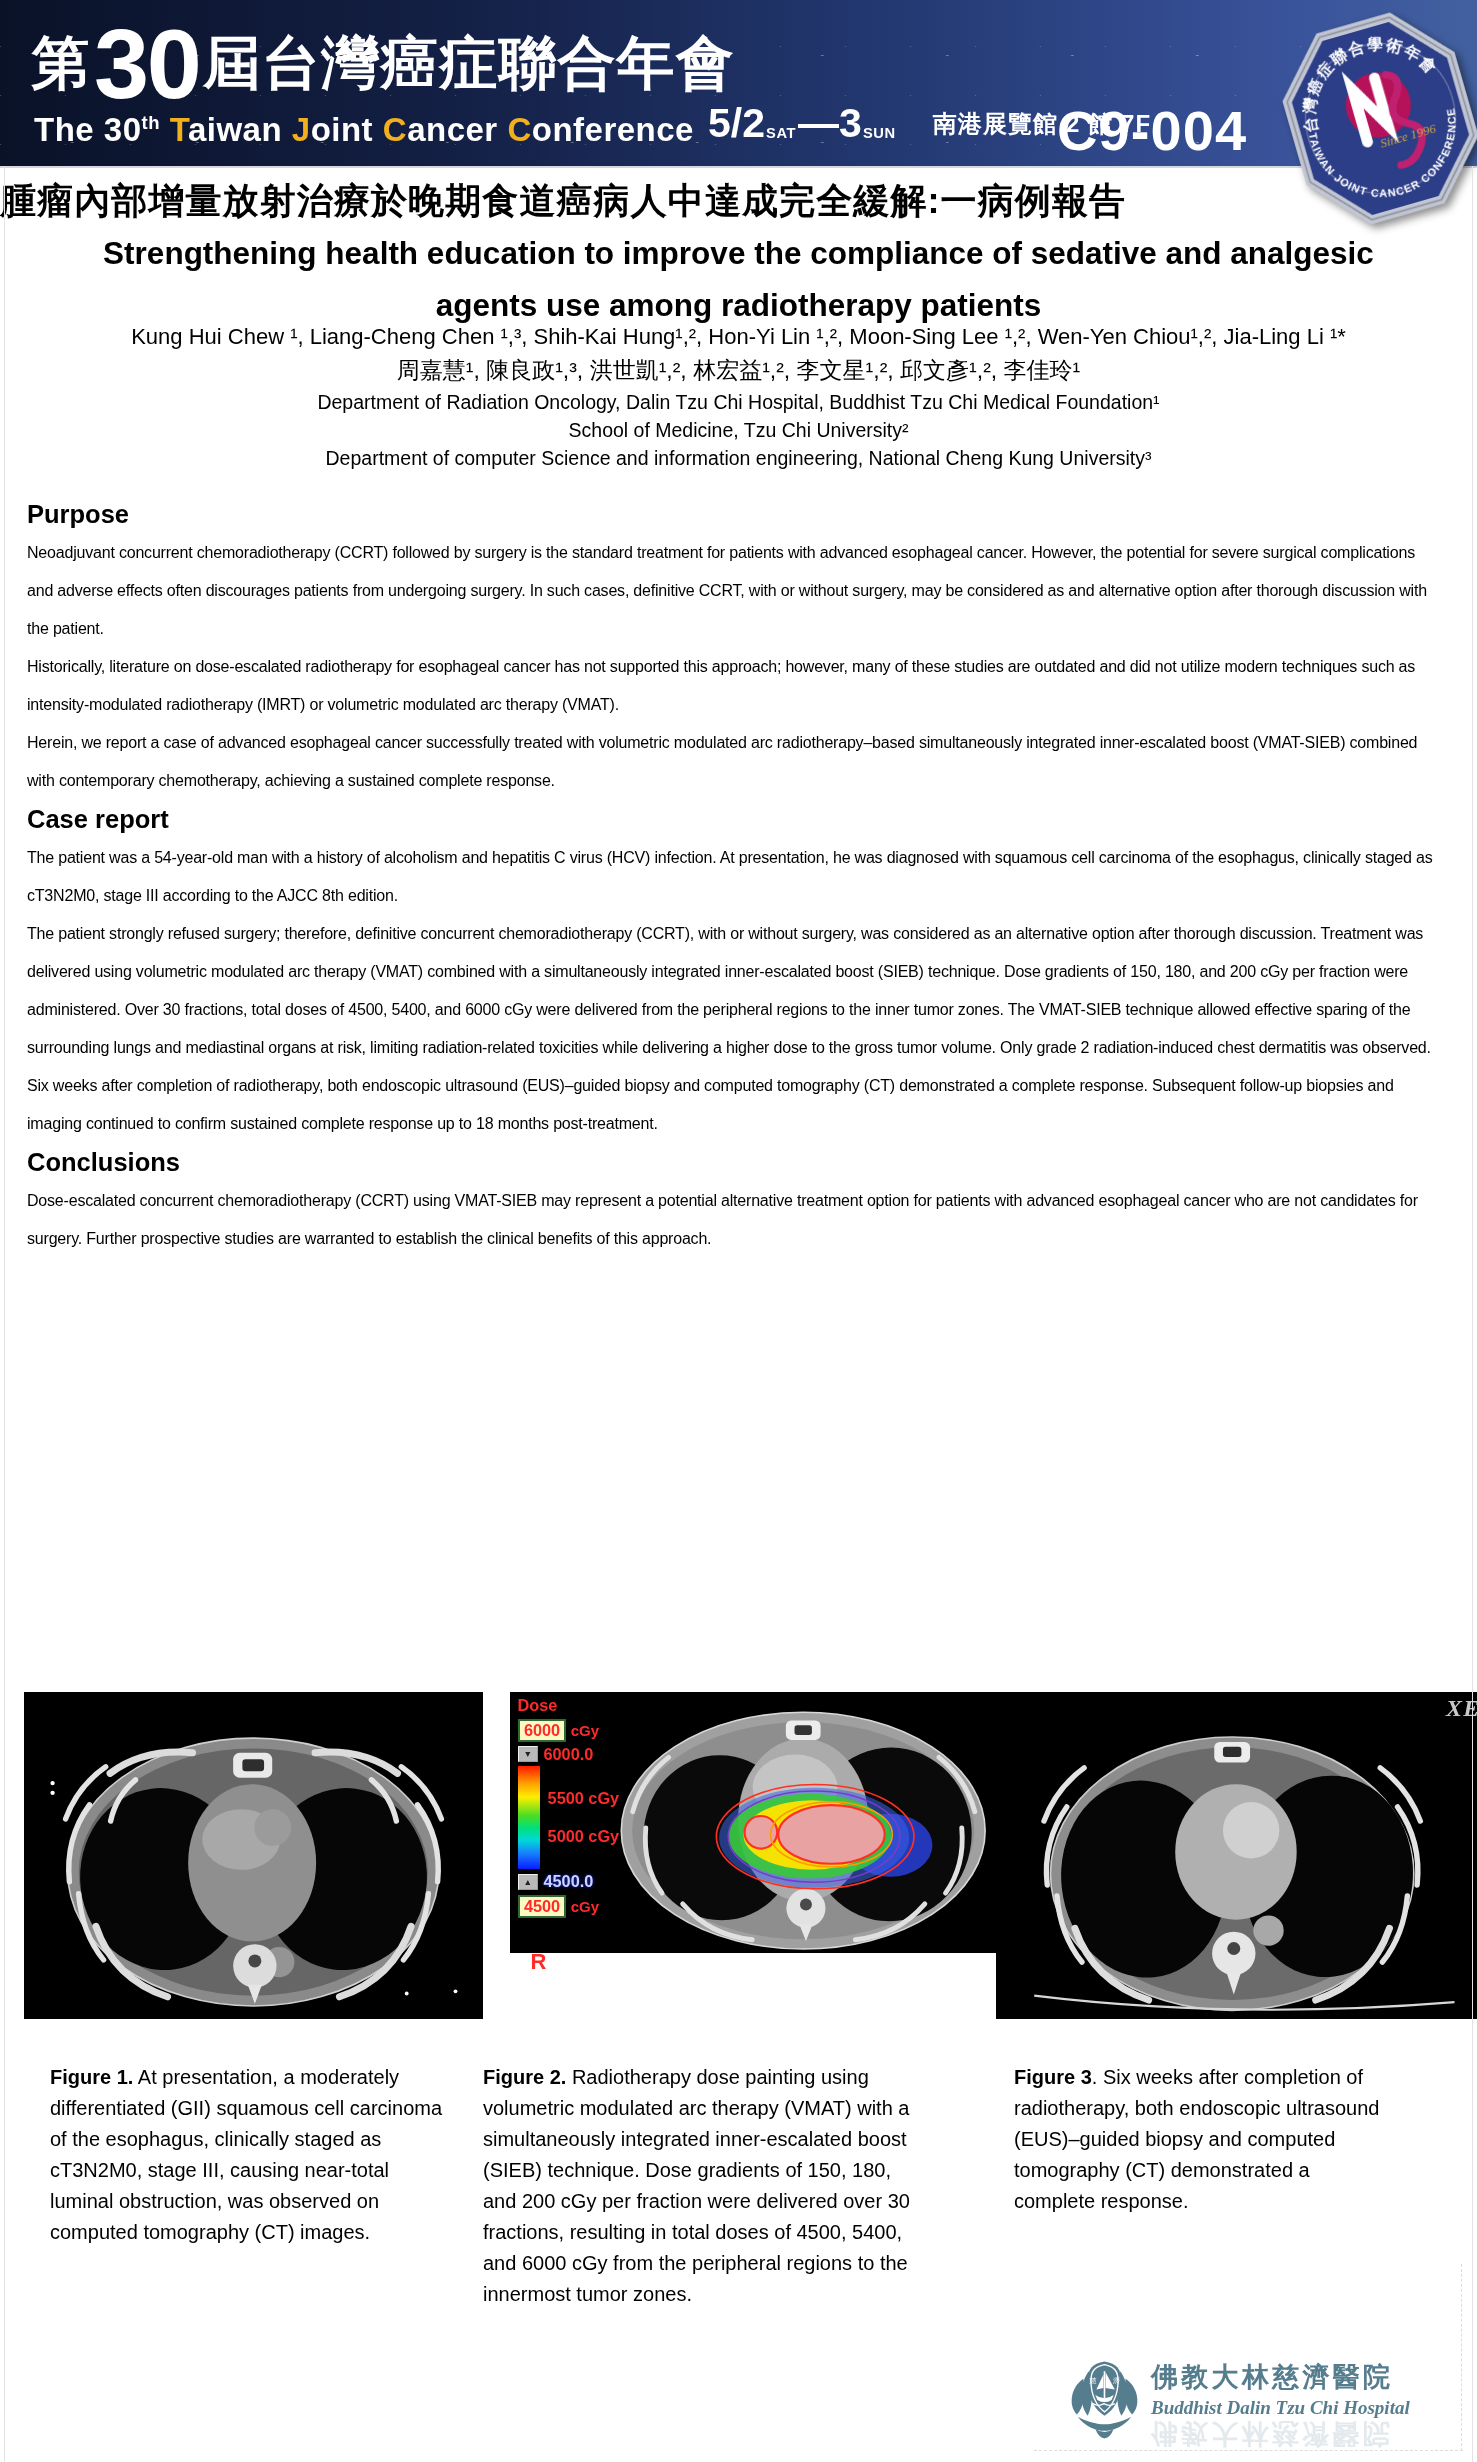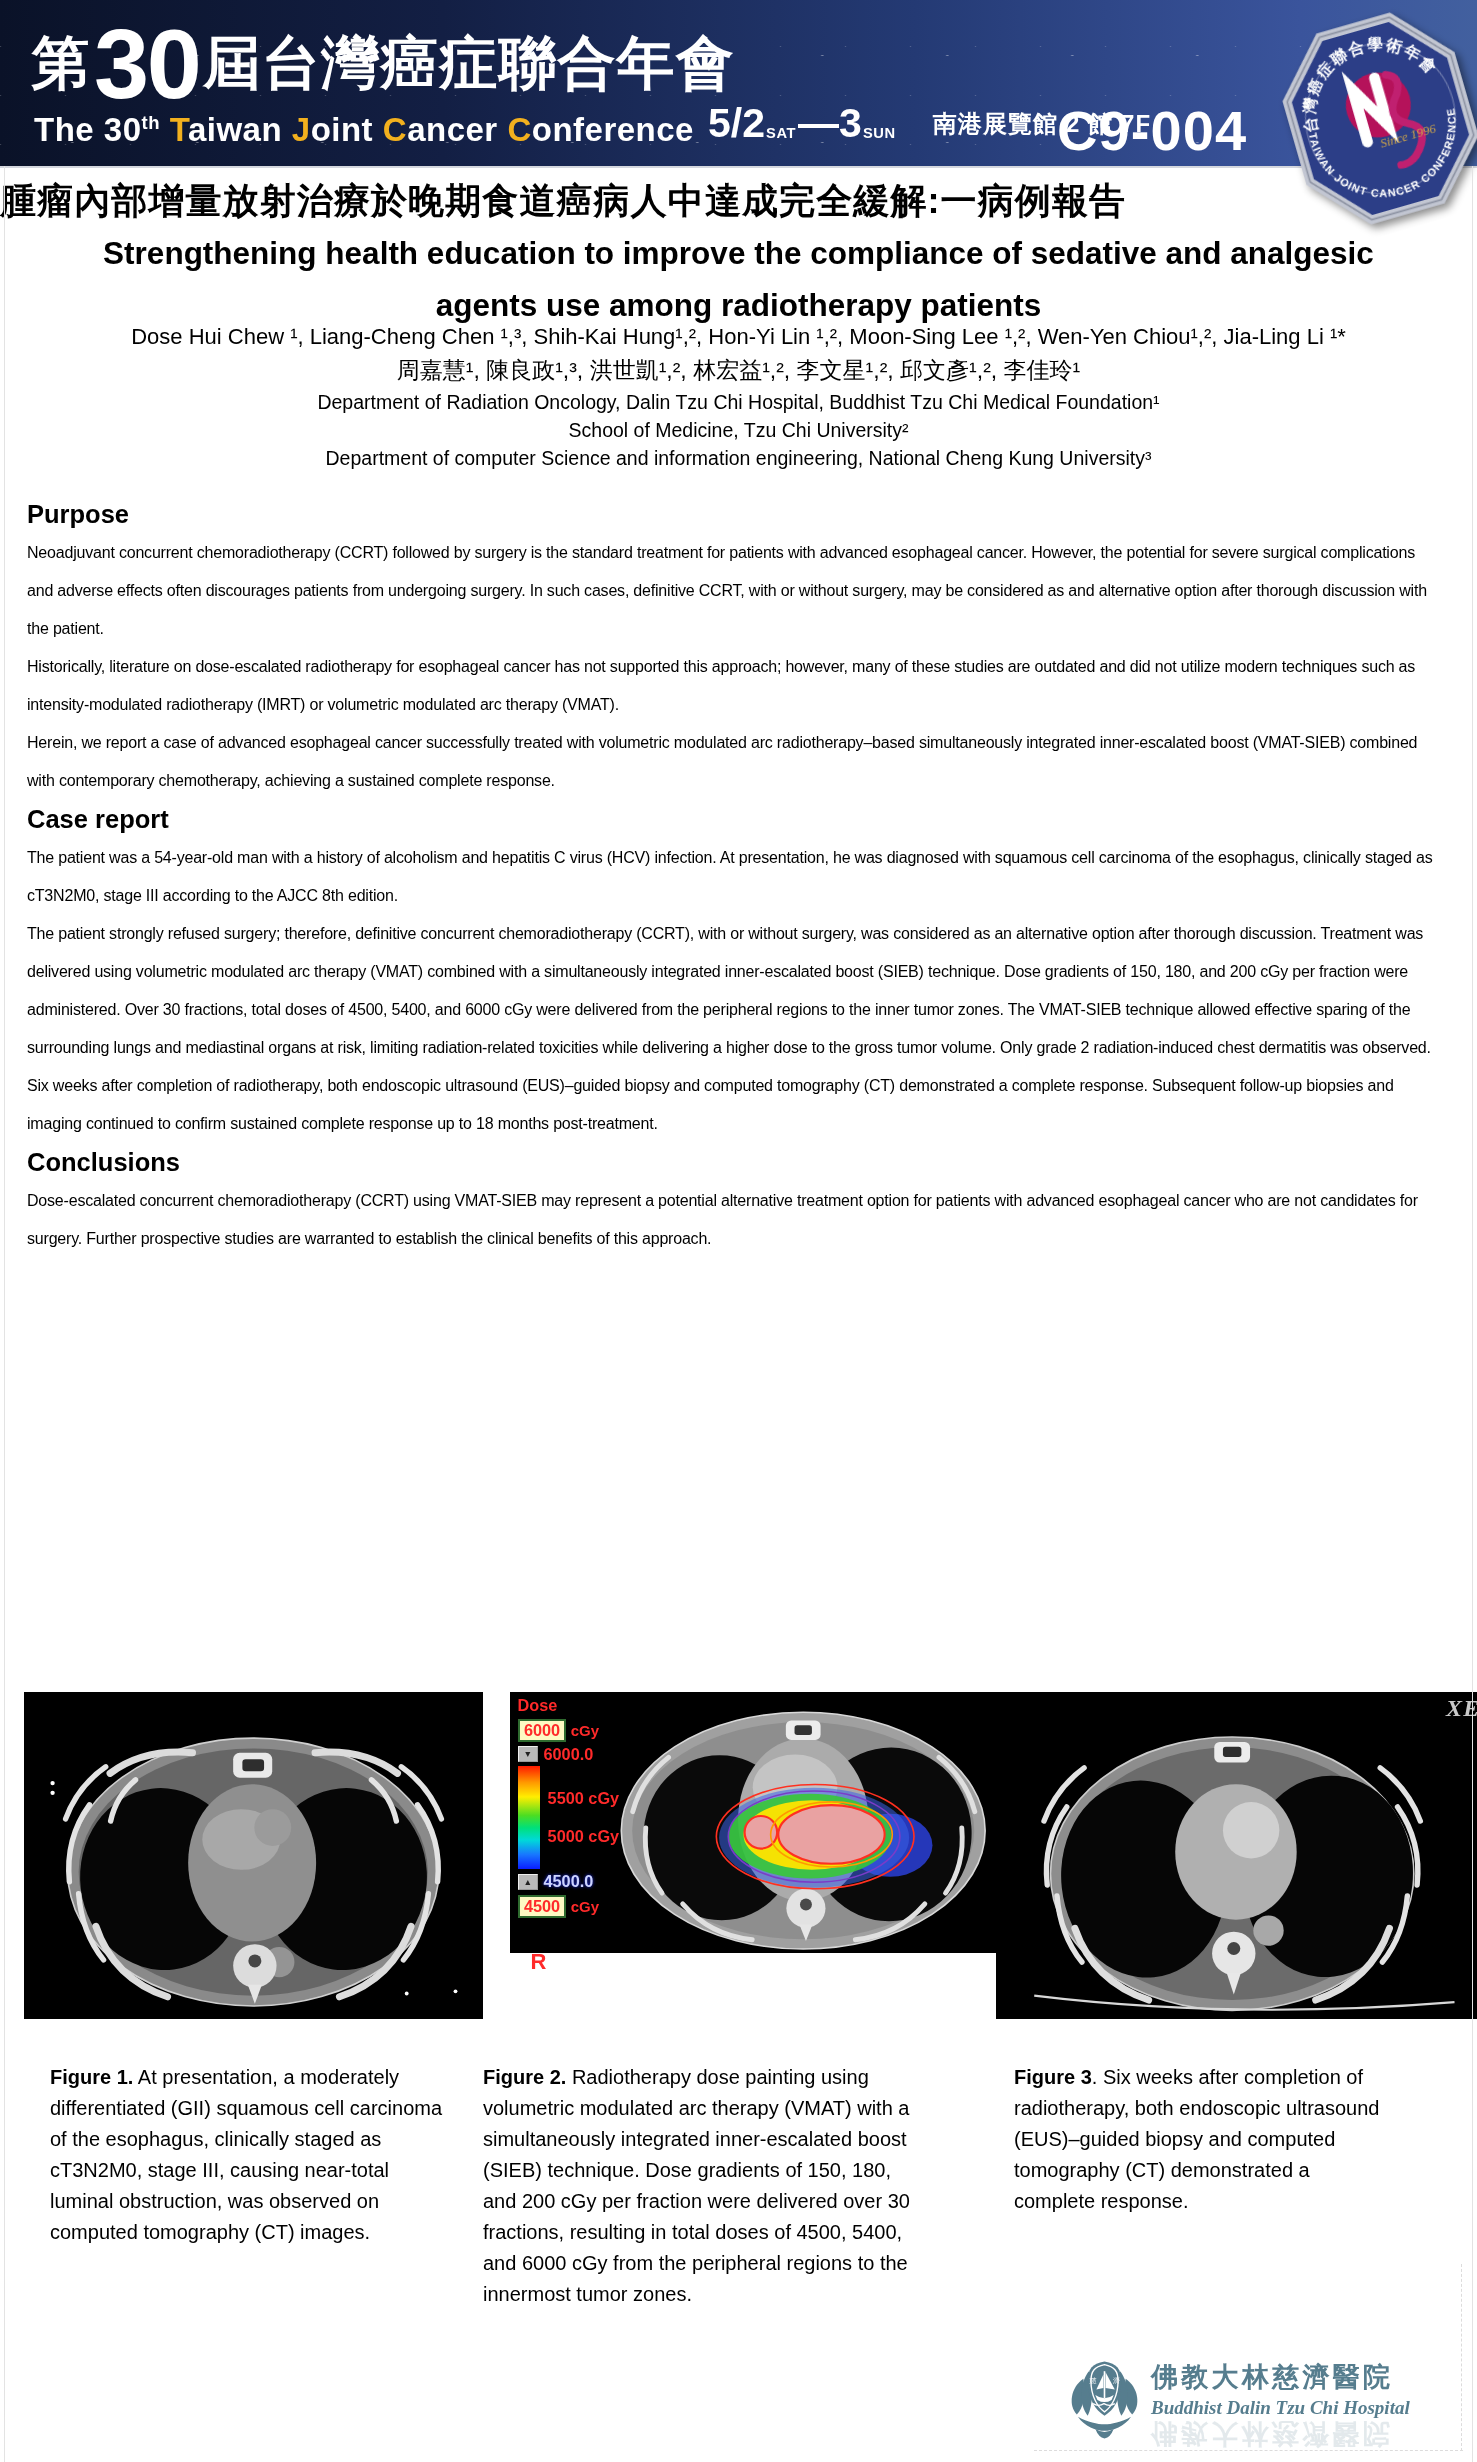--- a/index.html
+++ b/index.html
@@ -136,21 +136,21 @@
     </svg>
   </div>
 
   <div class="title-zh">腫瘤內部增量放射治療於晚期食道癌病人中達成完全緩解:一病例報告</div>
   <div class="title-en">
     <div>Strengthening health education to improve the compliance of sedative and analgesic</div>
     <div>agents use among radiotherapy patients</div>
   </div>
 
   <div class="authors">
-    <div class="a-en">Dose Hui Chew ¹, Liang-Cheng Chen ¹,³, Shih-Kai Hung¹,², Hon-Yi Lin ¹,², Moon-Sing Lee ¹,², Wen-Yen Chiou¹,², Jia-Ling Li ¹*</div>
+    <div class="a-en">Kung Hui Chew ¹, Liang-Cheng Chen ¹,³, Shih-Kai Hung¹,², Hon-Yi Lin ¹,², Moon-Sing Lee ¹,², Wen-Yen Chiou¹,², Jia-Ling Li ¹*</div>
     <div class="a-zh">周嘉慧¹, 陳良政¹,³, 洪世凱¹,², 林宏益¹,², 李文星¹,², 邱文彥¹,², 李佳玲¹</div>
     <div class="af">Department of Radiation Oncology, Dalin Tzu Chi Hospital, Buddhist Tzu Chi Medical Foundation¹</div>
     <div class="af">School of Medicine, Tzu Chi University²</div>
     <div class="af">Department of computer Science and information engineering, National Cheng Kung University³</div>
   </div>
 
   <div class="body-text">
     <h2>Purpose</h2>
     <p>Neoadjuvant concurrent chemoradiotherapy (CCRT) followed by surgery is the standard treatment for patients with advanced esophageal cancer. However, the potential for severe surgical complications and adverse effects often discourages patients from undergoing surgery. In such cases, definitive CCRT, with or without surgery, may be considered as and alternative option after thorough discussion with the patient.</p>
     <p>Historically, literature on dose-escalated radiotherapy for esophageal cancer has not supported this approach; however, many of these studies are outdated and did not utilize modern techniques such as intensity-modulated radiotherapy (IMRT) or volumetric modulated arc therapy (VMAT).</p>

